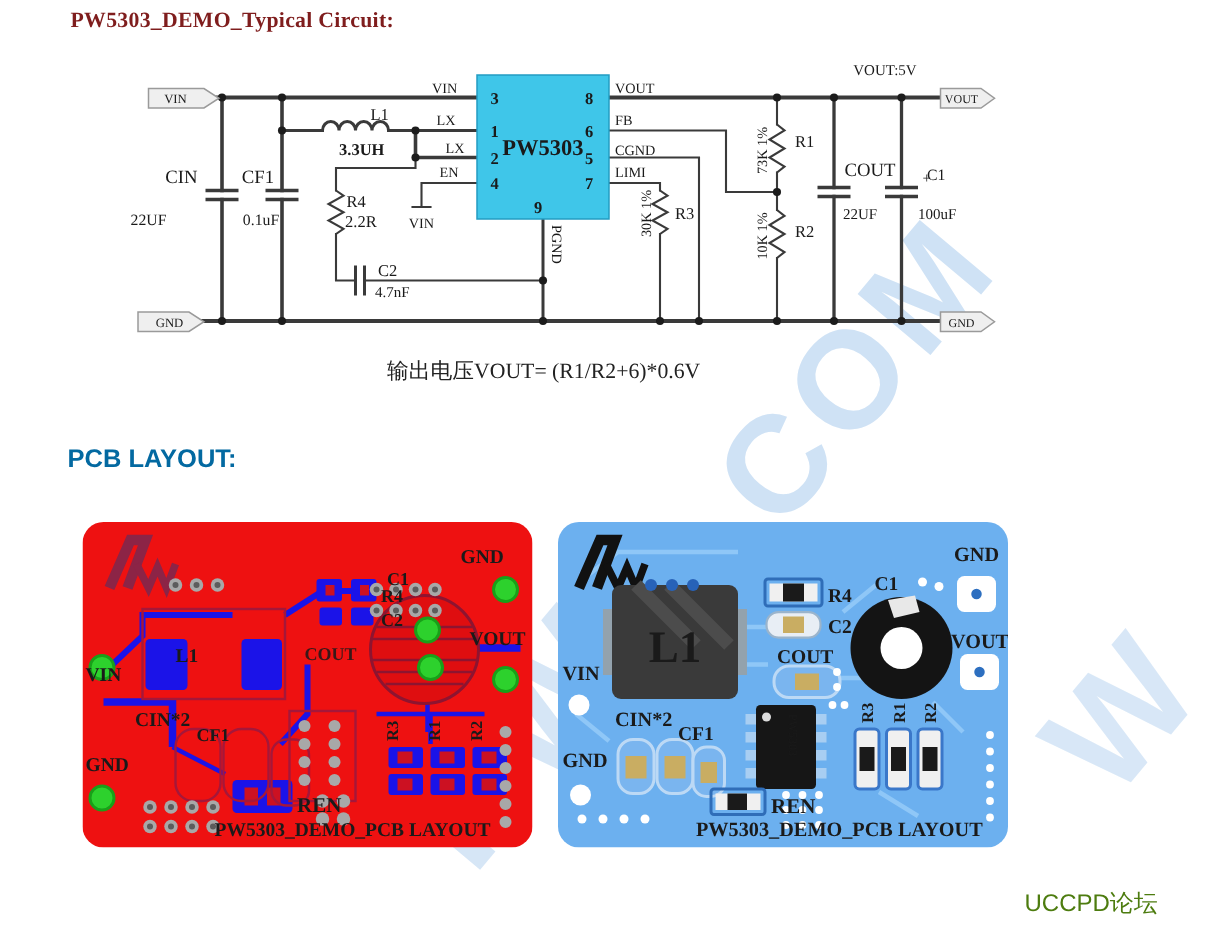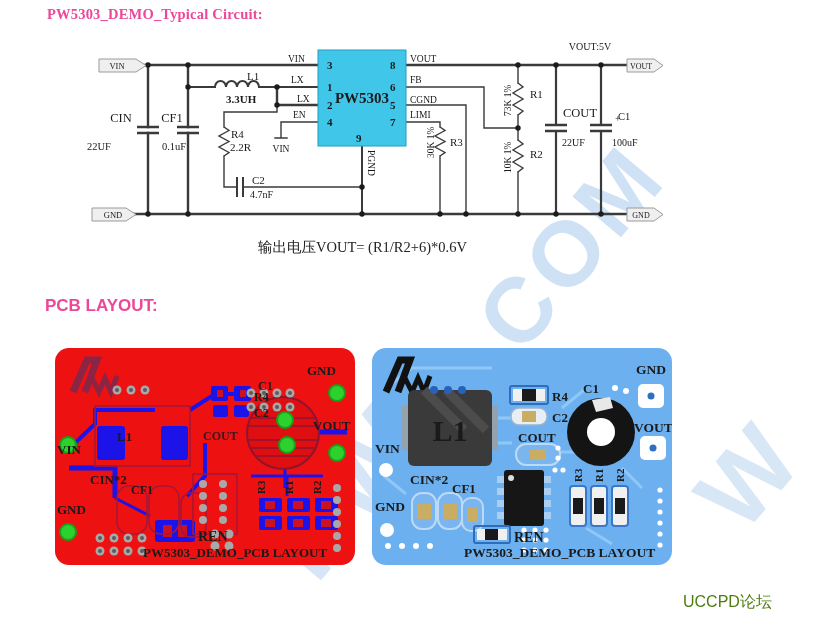--- a/index.html
+++ b/index.html
@@ -1,21 +1,21 @@
 <!DOCTYPE html>
 <html><head>
 <meta charset="utf-8">
 <style>
   html,body{margin:0;padding:0;background:#fff;}
   #page{position:relative;width:819px;height:631px;background:#ffffff;overflow:hidden;
         font-family:"Liberation Serif",serif;}
   .abs{position:absolute;}
-  #doc-title{left:47px;top:6px;font-size:14.5px;font-weight:bold;color:#ec4899;letter-spacing:.2px;}
+  #doc-title{left:47px;top:6px;font-size:14.5px;font-weight:bold;color:#7f1d1d;letter-spacing:.2px;}
   #formula{left:258px;top:238px;font-size:14.5px;color:#222;}
-  #pcb-heading{left:45px;top:296px;font-size:17px;font-weight:600;color:#ec4899;
+  #pcb-heading{left:45px;top:296px;font-size:17px;font-weight:600;color:#0369a1;
                font-family:"Liberation Sans",sans-serif;}
   #forum-badge{left:683px;top:592px;font-size:16px;color:#4d7c0f;
                font-family:"Liberation Sans",sans-serif;}
   .wm{position:absolute;color:#cfe2f5;font-family:"Liberation Sans",sans-serif;
       font-weight:bold;pointer-events:none;}
   #wm1{left:455px;top:195px;font-size:92px;transform:rotate(-50deg);letter-spacing:6px;}
   #wm2{left:255px;top:430px;font-size:110px;transform:rotate(-50deg);opacity:.85;}
   #wm3{left:700px;top:420px;font-size:100px;transform:rotate(-50deg);opacity:.8;}
   svg text{font-family:"Liberation Serif",serif;fill:#1a1a1a;}
   .sans{font-family:"Liberation Sans",sans-serif !important;}

